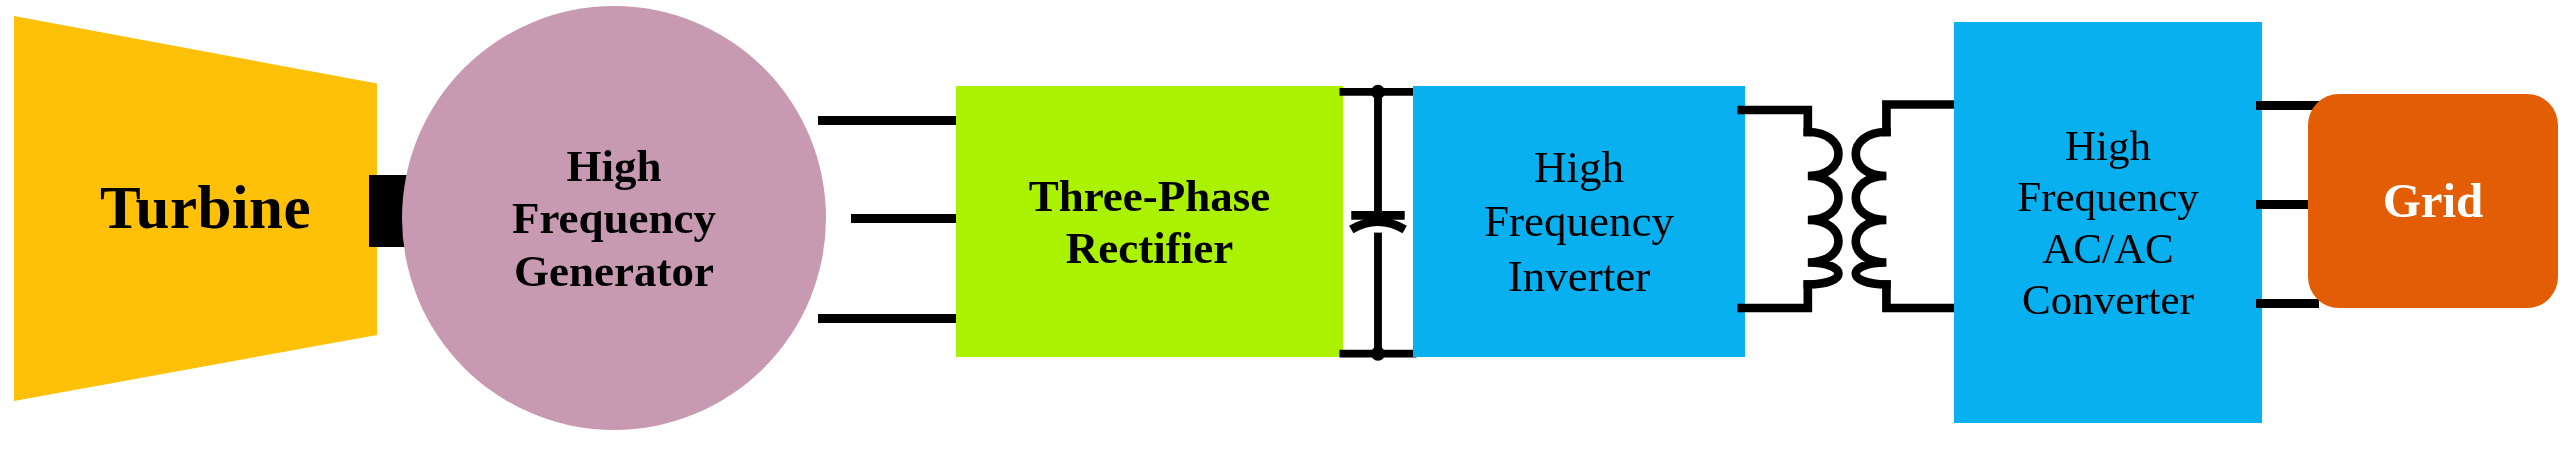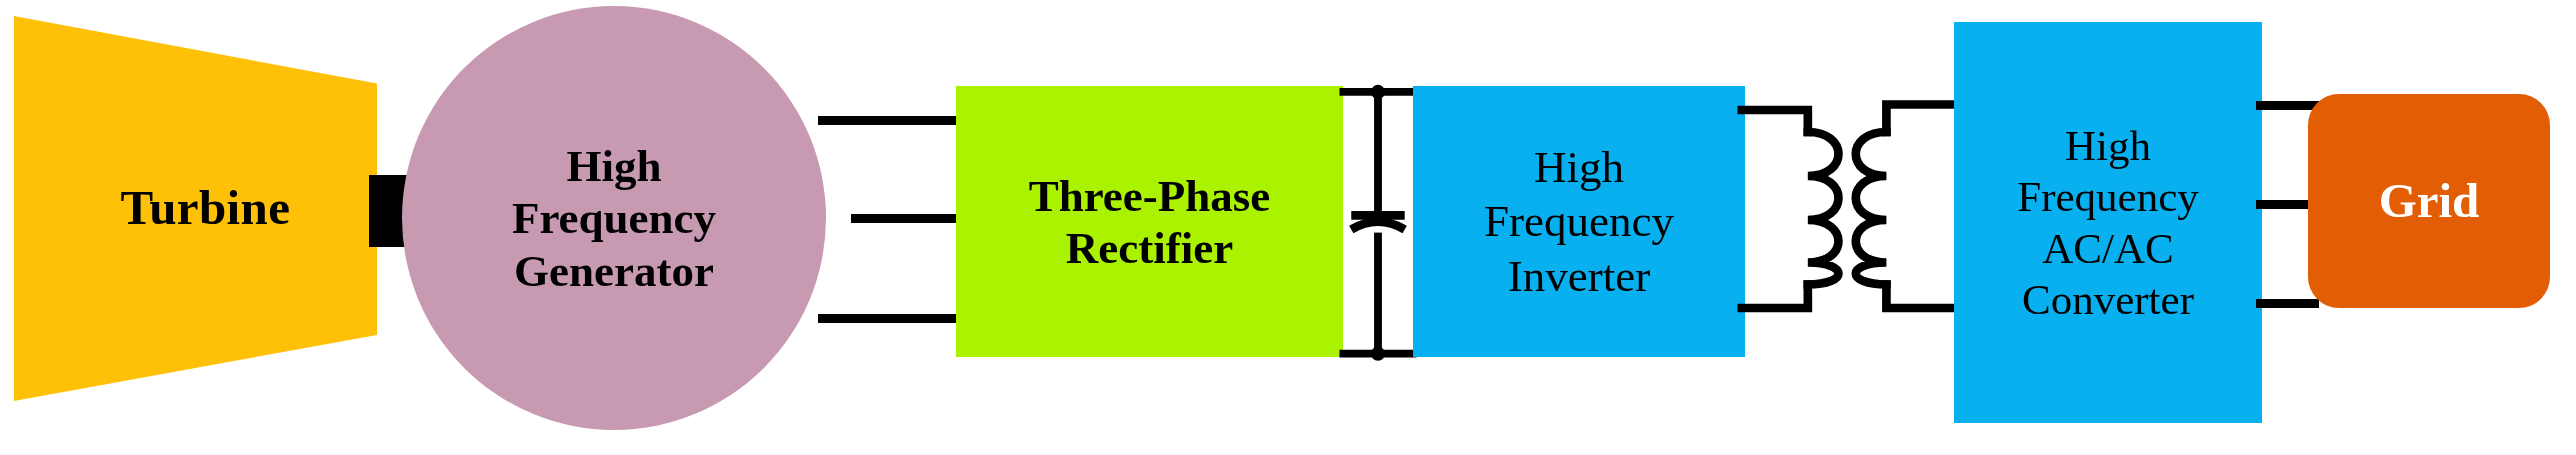--- a/index.html
+++ b/index.html
@@ -41,21 +41,21 @@
   }
   #turbine-shape svg { display: block; width: 100%; height: 100%; }
   #turbine-label {
     left: 14px;
     top: 15.7px;
     width: 363px;
     height: 385px;
   }
   #turbine-label .block-label {
     font-weight: bold;
-    font-size: 49px;
+    font-size: 61px;
     letter-spacing: 0.4px;
     margin-left: 20px;
   }
 
   
   #shaft-shape {
     left: 369px;
     top: 175px;
     width: 55px;
     height: 72px;
@@ -121,20 +121,21 @@
   }
 
   
   #grid-shape {
     left: 2308px;
     top: 94px;
     width: 242px;
     height: 214px;
     background: #e35d04;
     border-radius: 31px;
+    padding-left: 8px;
   }
   #grid-shape .block-label {
     font-weight: bold;
     font-size: 49px;
     color: #ffffff;
   }
 
   
   .wire-h {
     background: #000000;

